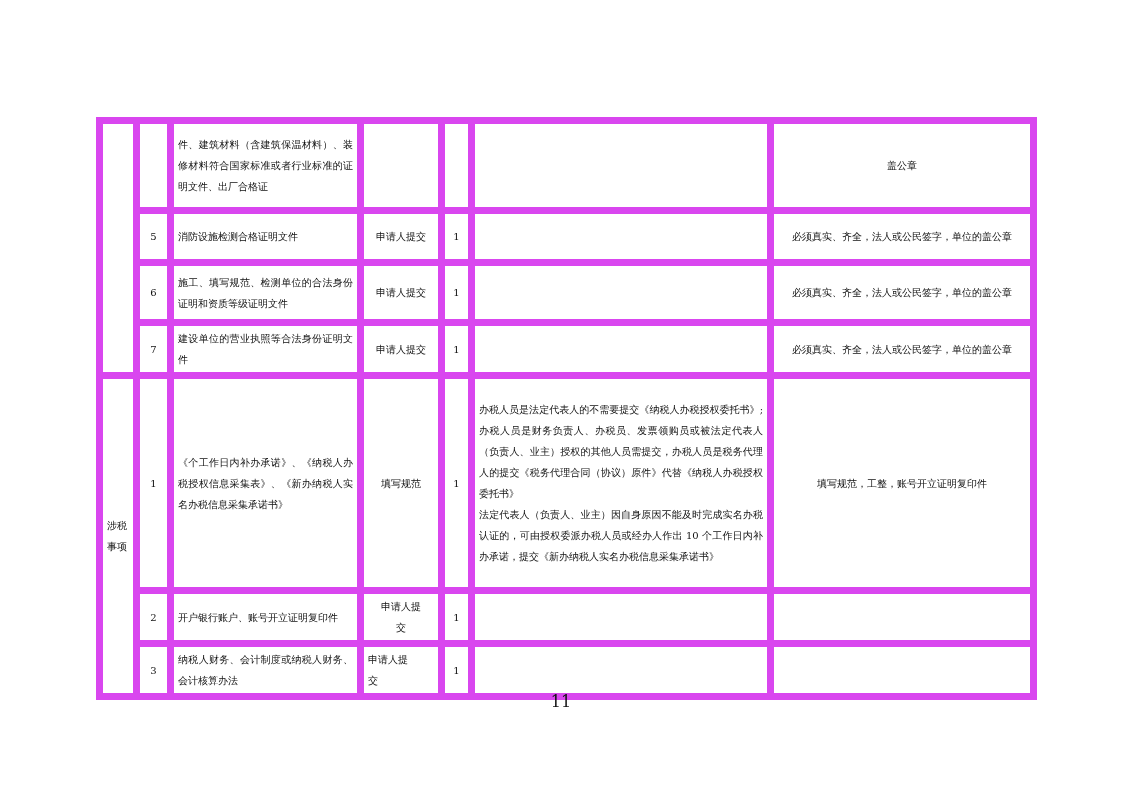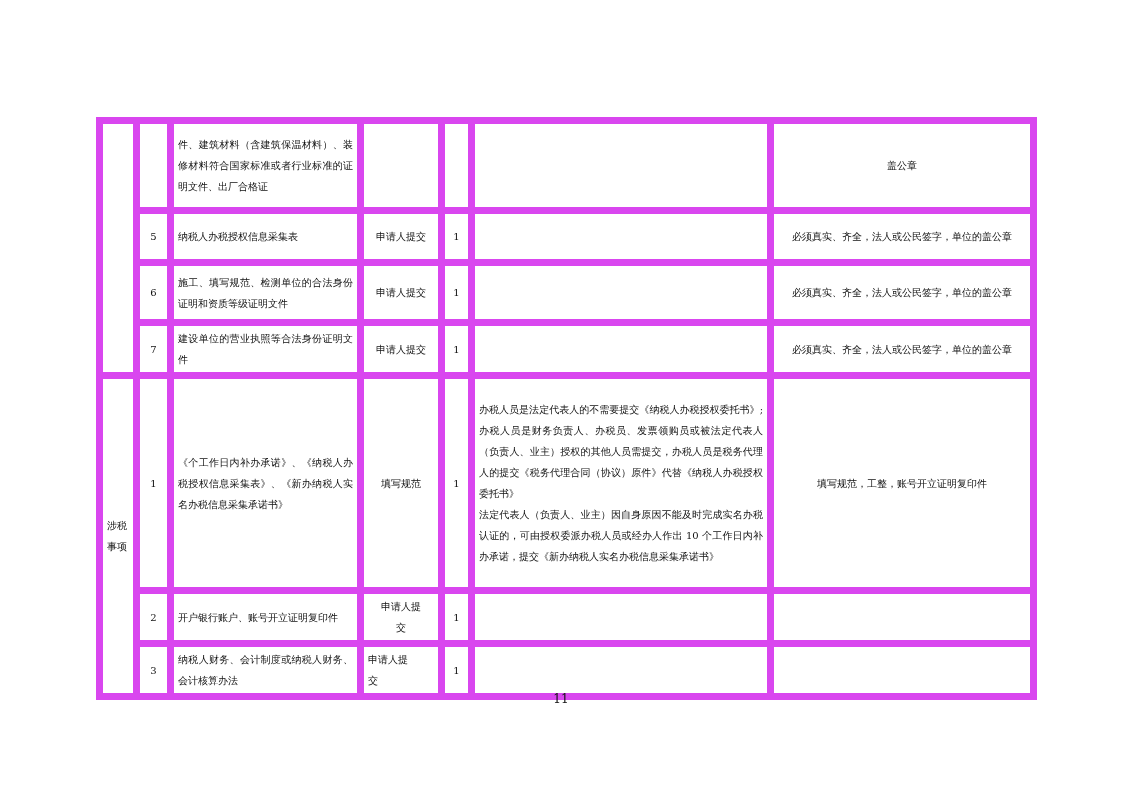--- a/index.html
+++ b/index.html
@@ -31,21 +31,21 @@
   .c-name { text-align:justify; padding:2px 5px; }
   .c-sub  { text-align:center; white-space:pre; padding:2px 3px;margin-left:28px; }
   .c-sub-left { text-align:left; }
   .c-qty  { text-align:center; }
   .c-note { text-align:justify; vertical-align:top; white-space:pre-line; padding:1px 4px; line-height:21.4px;margin-top:48px; }
   .c-req  { text-align:center; padding:2px 3px; }
   .v-top  { vertical-align:top; }
   .page-number {
     position:absolute; left:0; right:0; top:692px;
     text-align:center;
-    font-size:12px;
+    font-size:16px;
     font-family:"DejaVu Serif","Liberation Serif",serif;
   }
 </style>
 </head>
 <body>
 
 <div class="page">
 
   <table class="doc">
     <colgroup>
@@ -64,21 +64,21 @@
       <td class="c-num"></td>
       <td class="c-name v-top">件、建筑材料（含建筑保温材料）、装修材料符合国家标准或者行业标准的证明文件、出厂合格证</td>
       <td class="c-sub"></td>
       <td class="c-qty"></td>
       <td class="c-note"></td>
       <td class="c-req v-top">盖公章</td>
     </tr>
 
     <tr style="height:52px">
       <td class="c-num">5</td>
-      <td class="c-name">纳税人办税授权信息采集表</td>
+      <td class="c-name">消防设施检测合格证明文件</td>
       <td class="c-sub">申请人提交</td>
       <td class="c-qty">1</td>
       <td class="c-note"></td>
       <td class="c-req">必须真实、齐全，法人或公民签字，单位的盖公章</td>
     </tr>
 
     <tr style="height:60px">
       <td class="c-num">6</td>
       <td class="c-name">施工、填写规范、检测单位的合法身份证明和资质等级证明文件</td>
       <td class="c-sub">申请人提交</td>

